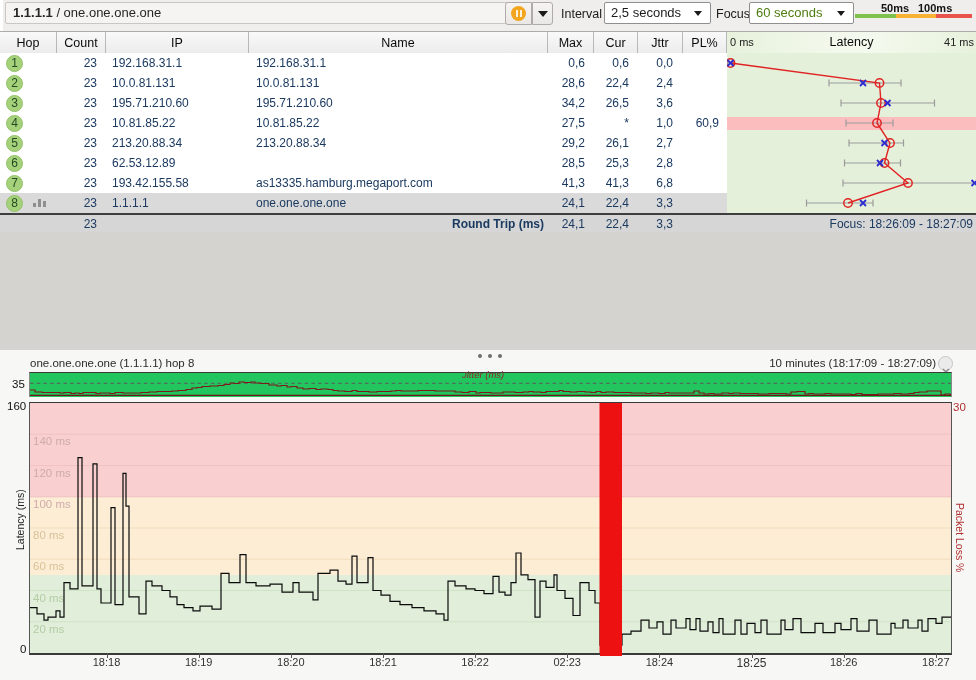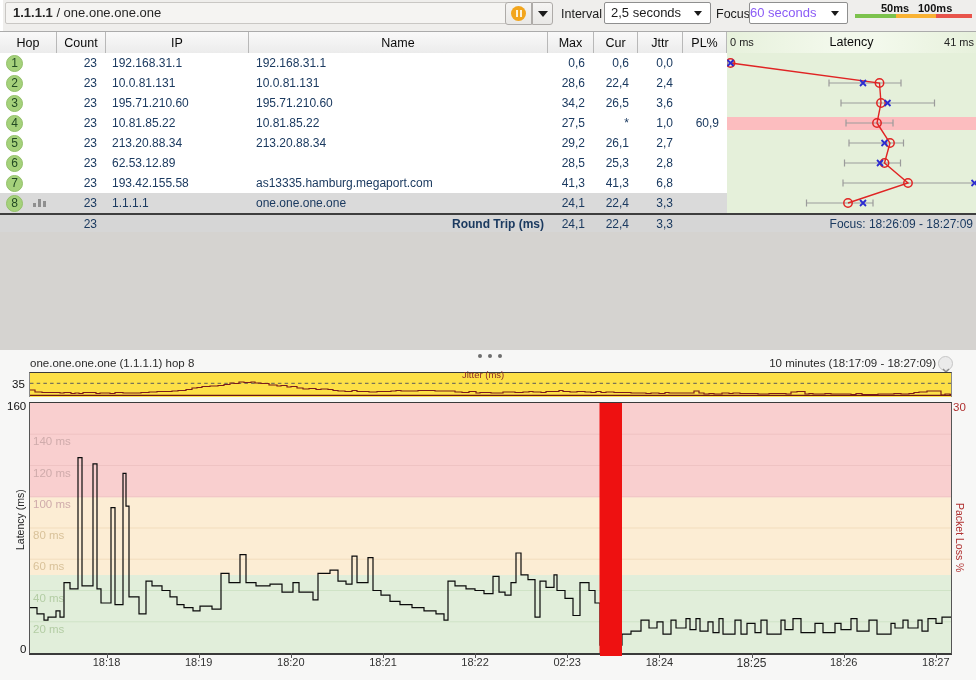--- a/index.html
+++ b/index.html
@@ -15,21 +15,21 @@
     <span style="position:absolute;left:14px;top:7px;width:2px;height:7px;background:#fdf2da;"></span>
   </div>
   <div style="position:absolute;left:529px;top:2px;width:19px;height:21px;background:linear-gradient(#f5f4f3,#e9e8e6);border:1px solid #aeaba8;border-radius:0 3px 3px 0;">
     <span style="position:absolute;left:5px;top:8px;width:0;height:0;border-left:5px solid transparent;border-right:5px solid transparent;border-top:6px solid #1a1a1a;"></span>
   </div>
   <span style="position:absolute;left:558px;top:7px;font-size:12.5px;color:#1a1a1a;">Interval</span>
   <div style="position:absolute;left:601px;top:2px;width:99px;height:20px;background:#fff;border:1px solid #8f8f8f;border-radius:2px;line-height:20px;font-size:13px;color:#1a1a1a;padding-left:6px;">2,5 seconds
     <span style="position:absolute;right:8px;top:8px;width:0;height:0;border-left:4.5px solid transparent;border-right:4.5px solid transparent;border-top:5px solid #1a1a1a;"></span>
   </div>
   <span style="position:absolute;left:713px;top:7px;font-size:12.5px;color:#1a1a1a;">Focus</span>
-  <div style="position:absolute;left:746px;top:2px;width:97px;height:20px;background:#fff;border:1px solid #8f8f8f;border-radius:2px;line-height:20px;font-size:13px;color:#8b5cf6;">60 seconds
+  <div style="position:absolute;left:746px;top:2px;width:97px;height:20px;background:#fff;border:1px solid #8f8f8f;border-radius:2px;line-height:20px;font-size:13px;color:#4d7c0f;padding-left:6px;">60 seconds
     <span style="position:absolute;right:8px;top:8px;width:0;height:0;border-left:4.5px solid transparent;border-right:4.5px solid transparent;border-top:5px solid #1a1a1a;"></span>
   </div>
   <span style="position:absolute;left:878px;top:2px;font-size:11px;font-weight:bold;color:#111;">50ms</span>
   <span style="position:absolute;left:915px;top:2px;font-size:11px;font-weight:bold;color:#111;text-align:center;">100ms</span>
   <span style="position:absolute;left:852px;top:13.5px;width:40.5px;height:4.5px;background:#7cc24d;"></span>
   <span style="position:absolute;left:892.5px;top:13.5px;width:40.5px;height:4.5px;background:#f9b233;"></span>
   <span style="position:absolute;left:933px;top:13.5px;width:36px;height:4.5px;background:#e8544b;"></span>
 </div>
 
 <div style="position:absolute;left:0;top:31px;width:976px;height:22px;border-top:1px solid #ababab;border-bottom:1px solid #9f9f9f;box-sizing:border-box;">
@@ -196,21 +196,21 @@
   <span style="position:absolute;left:488px;top:3.5px;width:4px;height:4px;border-radius:50%;background:#6e6e6e;"></span>
   <span style="position:absolute;left:498px;top:3.5px;width:4px;height:4px;border-radius:50%;background:#6e6e6e;"></span>
   <span style="position:absolute;left:30px;top:7px;font-size:11.5px;color:#2b2b2b;">one.one.one.one (1.1.1.1) hop 8</span>
   <span style="position:absolute;right:40px;top:7px;font-size:11.5px;color:#2b2b2b;">10 minutes (18:17:09 - 18:27:09)</span>
   <span style="position:absolute;left:938px;top:6px;width:13px;height:13px;border-radius:50%;background:#ebebeb;border:1px solid #c6c6c6;"></span>
   <span style="position:absolute;left:941.5px;top:10px;width:8px;height:5px;">
     <svg width="8" height="6">
         <path d="M1 1L4 4L7 1" stroke="#8a8a8a" stroke-width="1.4" fill="none"></path>
       </svg></span>
 
-  <div style="position:absolute;left:29px;top:22px;width:921px;height:23.5px;background:#fde047;border-top:1.5px solid #3a3a3a;border-left:1px solid #888;border-right:1px solid #888;">
+  <div style="position:absolute;left:29px;top:22px;width:921px;height:23.5px;background:#22c55e;border-top:1.5px solid #3a3a3a;border-left:1px solid #888;border-right:1px solid #888;font-style:italic;">
     <svg style="position:absolute;left:0;top:0;" width="921" height="23.5" viewBox="0 0 921 23.5">
       <line x1="0" y1="10.3" x2="921" y2="10.3" stroke="#5a5a5a" stroke-width="1" stroke-dasharray="3.5 3.2"></line>
       <path transform="translate(-30,-373.5)" d="M29 390.5H35.0V392.5H42.0V393.0H46.0H52.0H60.0V393.5H64.0V393.0H71.0V394.0H75.0V393.5H79.0V394.0H83.0V393.0H88.0H96.0V394.0H100.0V393.5H104.0H110.0V394.0H115.0V393.0H123.0V393.5H131.0H135.0H141.0V393.0H149.0V392.5H157.0V392.0H165.0H172.0V391.5H178.0V391.0H186.0V390.0H192.0V388.5H197.0V388.0H202.0V387.0H210.0V386.5H218.0V386.0H224.0V385.0H230.0V383.5H234.0V384.0H239.0V382.5H244.0V383.0H251.0V382.5H255.0V383.5H261.0V384.0H269.0V385.5H277.0V386.5H281.0V386.0H287.0V387.5H291.0V387.0H297.0V388.5H303.0V389.5H309.0V389.0H316.0V390.0H321.0V389.5H328.0V390.0H333.0V391.0H338.0V391.5H345.0V392.0H352.0V391.0H357.0V392.0H364.0H369.0V392.5H377.0V392.0H384.0H391.0V391.5H396.0V391.0H401.0V391.5H406.0H410.0H418.0V391.0H424.0H428.0H435.0V391.5H443.0H448.0H455.0V392.5H462.0V393.0H469.0V392.0H476.0V393.5H480.0V393.0H484.0H491.0V393.5H495.0H503.0V392.5H507.0H515.0V393.0H523.0V392.5H529.0V392.0H533.0V392.5H541.0V393.0H546.0V392.0H552.0H559.0V391.0H563.0V392.0H570.0V392.5H577.0V392.0H581.0H585.0V392.5H591.0V393.0H596.0V392.0H601.0V393.0H606.0V392.5H614.0V393.0H618.0H626.0H631.0V393.5H636.0H641.0H646.0V394.0H651.0V393.5H659.0V394.0H665.0V393.0H669.0V393.5H676.0H681.0H688.0H694.0V391.5H699.0V393.5H704.0V394.5H709.0V394.0H714.0V394.5H722.0V393.5H729.0V394.0H733.0V393.5H740.0V394.0H747.0H754.0H758.0V394.5H765.0H769.0V394.0H774.0H778.0H786.0V394.5H791.0V392.5H797.0V392.0H805.0V394.5H809.0V394.0H813.0V394.5H820.0H825.0V394.0H831.0V394.5H837.0H845.0H851.0V395.0H856.0V394.0H862.0V395.0H870.0H878.0V394.5H886.0H894.0V394.0H901.0V394.5H909.0V394.0H914.0V393.0H919.0V392.5H927.0V391.5H935.0H941.0V395.5H945.0V394.5H950.0V395.0H951.0V394.5" fill="none" stroke="#7b1b1b" stroke-width="1.2"></path>
       <line x1="0" y1="22.4" x2="921" y2="22.4" stroke="#6d1717" stroke-width="1.2"></line>
     </svg>
     <span style="position:absolute;left:432px;top:-4px;font-size:9.5px;color:#8a2a2a;">Jitter (ms)</span>
   </div>
   <span style="position:absolute;left:12px;top:28px;font-size:11.5px;color:#111;">35</span>
 
   <div style="position:absolute;left:29px;top:51.5px;width:921px;height:250px;border-top:1.5px solid #3a3a3a;border-left:1px solid #555;border-right:1px solid #555;border-bottom:2px solid #3a3a3a;">

